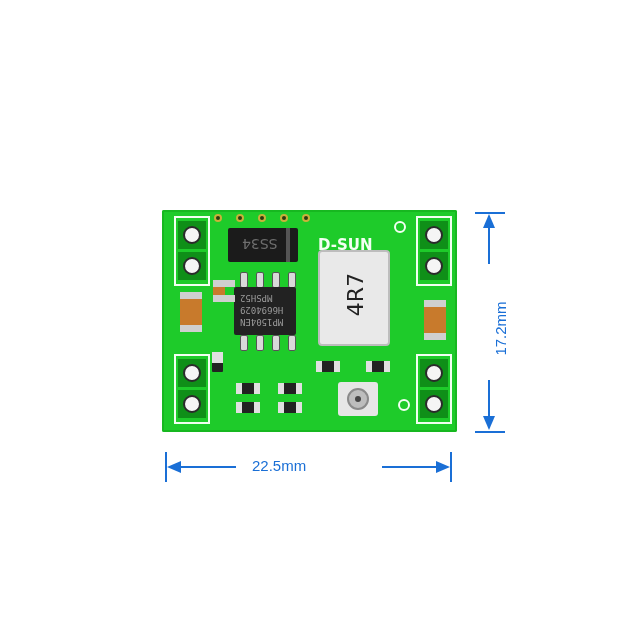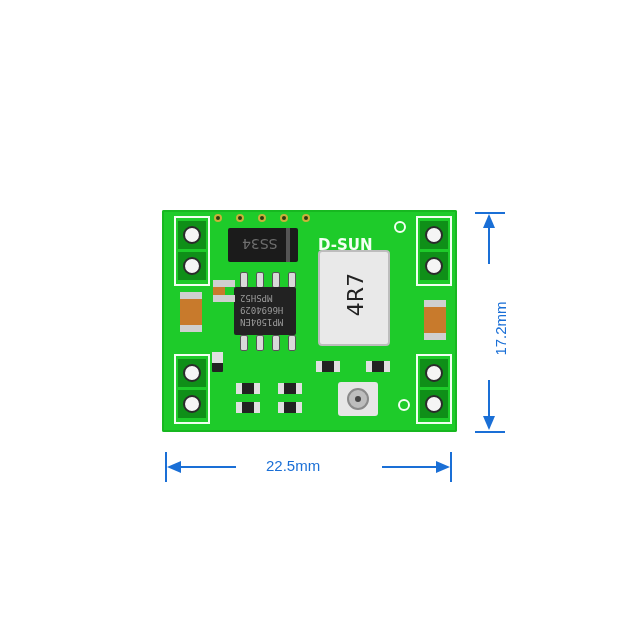--- a/index.html
+++ b/index.html
@@ -121,21 +121,21 @@
 <div class="smd" style="left:212px;top:352px;width:11px;height:20px;"></div>
 
 <div class="pot">
   <div class="knob"></div>
 </div>
 
 <div class="vline" style="left:165px;top:452px;height:30px;"></div>
 <div class="vline" style="left:450px;top:452px;height:30px;"></div>
 <div class="arrow-l" style="left:167px;top:461px;"></div>
 <div class="hline" style="left:180px;top:466px;width:56px;"></div>
-<div class="dim" style="left:266px;top:457px;text-align:right;">22.5mm</div>
+<div class="dim" style="left:252px;top:457px;text-align:right;">22.5mm</div>
 <div class="hline" style="left:382px;top:466px;width:54px;"></div>
 <div class="arrow-r" style="left:436px;top:461px;"></div>
 
 <div class="hline" style="left:475px;top:212px;width:30px;"></div>
 <div class="hline" style="left:475px;top:431px;width:30px;"></div>
 <div class="arrow-u" style="left:483px;top:214px;"></div>
 <div class="vline" style="left:488px;top:228px;height:36px;"></div>
 <div class="dim vtext">17.2mm</div>
 <div class="vline" style="left:488px;top:380px;height:37px;"></div>
 <div class="arrow-d" style="left:483px;top:416px;"></div>

